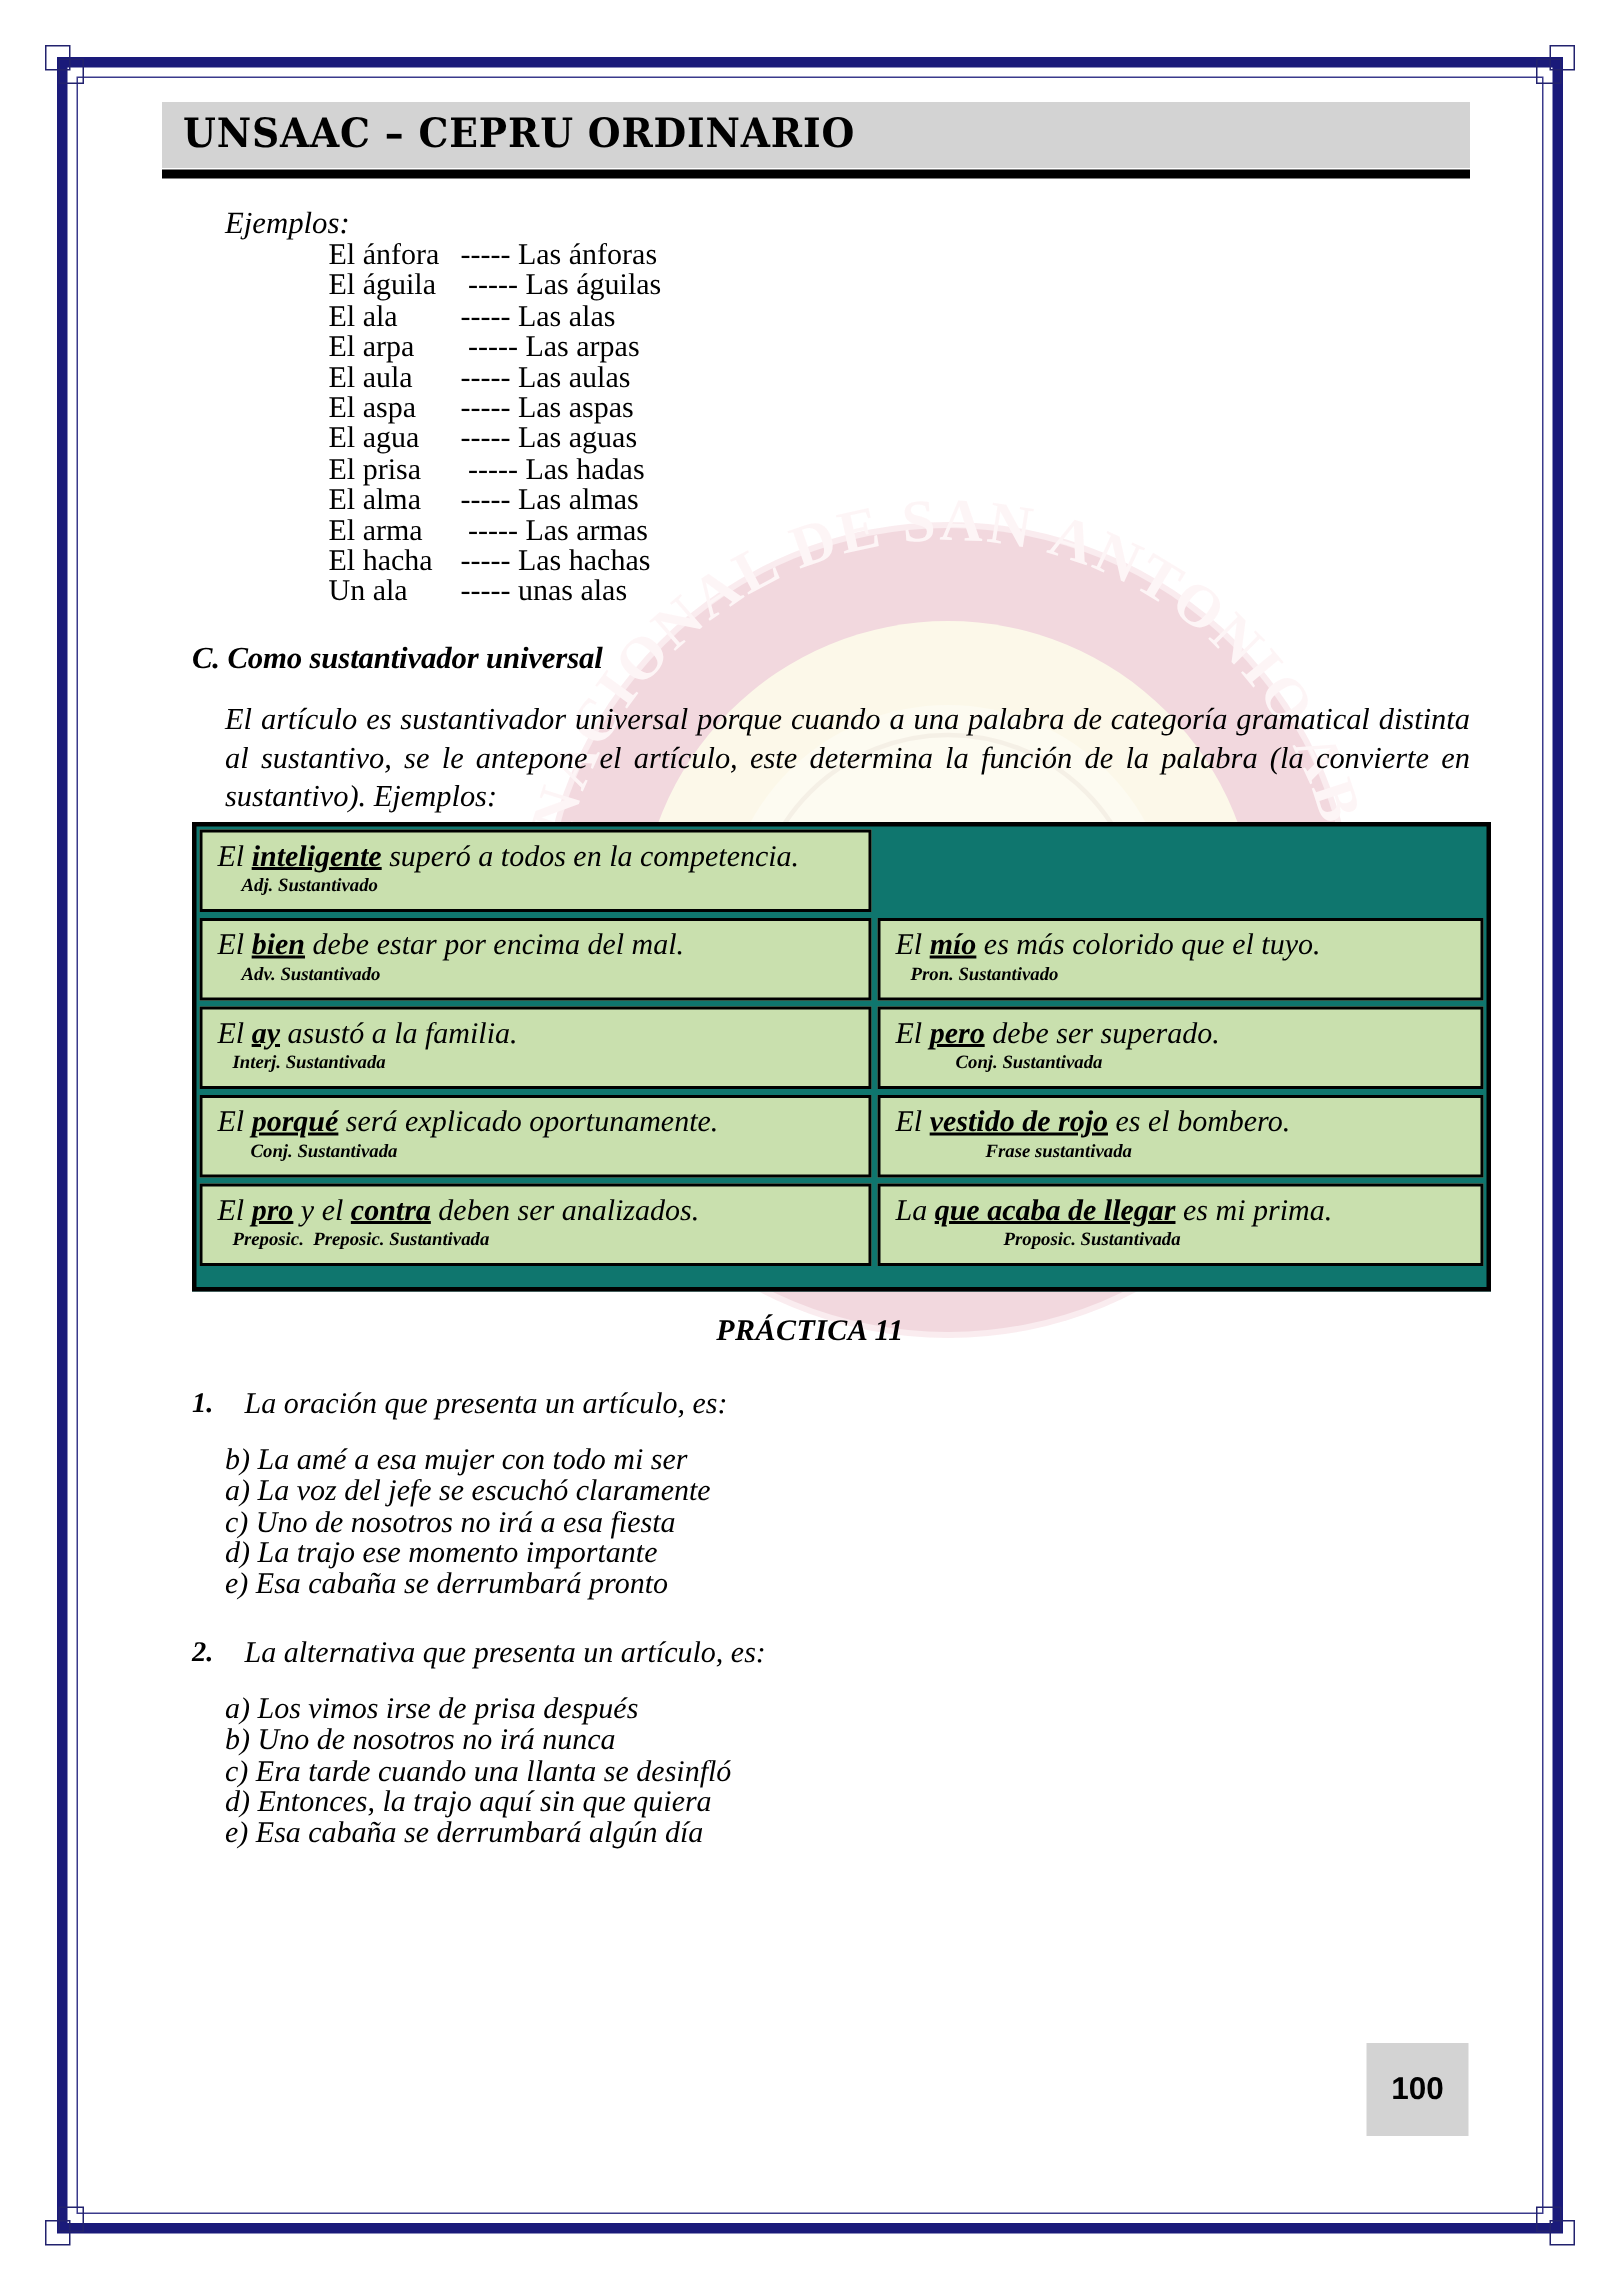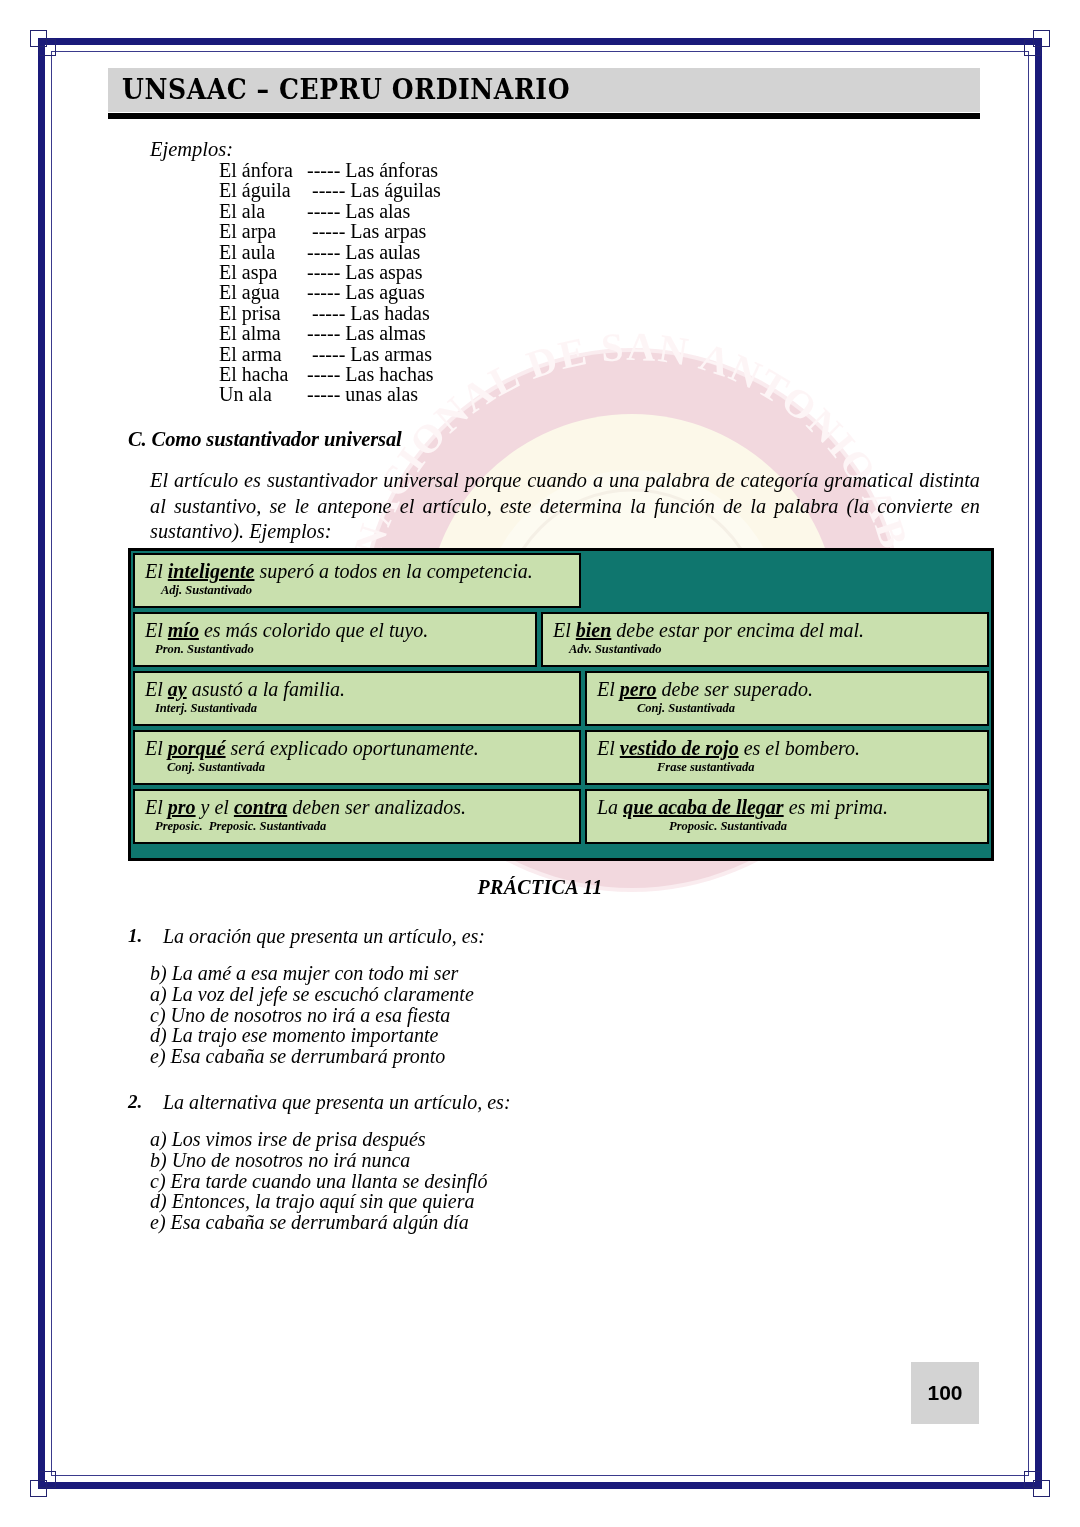--- a/index.html
+++ b/index.html
@@ -307,27 +307,27 @@
     <div class="sec-c-para">El artículo es sustantivador universal porque cuando a una palabra de categoría gramatical distinta al sustantivo, se le antepone el artículo, este determina la función de la palabra (la convierte en sustantivo). Ejemplos:</div>
 
     <div class="table-wrap">
         <div class="trow">
           <div class="tcell left">
             <div class="sentence">El <b>inteligente</b> superó a todos en la competencia.</div>
             <div class="tag i1">Adj. Sustantivado</div>
           </div>
         </div>
         <div class="trow">
+          <div class="tcell left">
+            <div class="sentence">El <b>bien</b> debe estar por encima del mal.</div>
+            <div class="tag i1">Adv. Sustantivado</div>
+          </div>
           <div class="tcell right">
             <div class="sentence">El <b>mío</b> es más colorido que el tuyo.</div>
             <div class="tag i3">Pron. Sustantivado</div>
-          </div>
-          <div class="tcell left">
-            <div class="sentence">El <b>bien</b> debe estar por encima del mal.</div>
-            <div class="tag i1">Adv. Sustantivado</div>
           </div>
         </div>
         <div class="trow">
           <div class="tcell left">
             <div class="sentence">El <b>ay</b> asustó a la familia.</div>
             <div class="tag i3">Interj. Sustantivada</div>
           </div>
           <div class="tcell right">
             <div class="sentence">El <b>pero</b> debe ser superado.</div>
             <div class="tag i4">Conj. Sustantivada</div>

